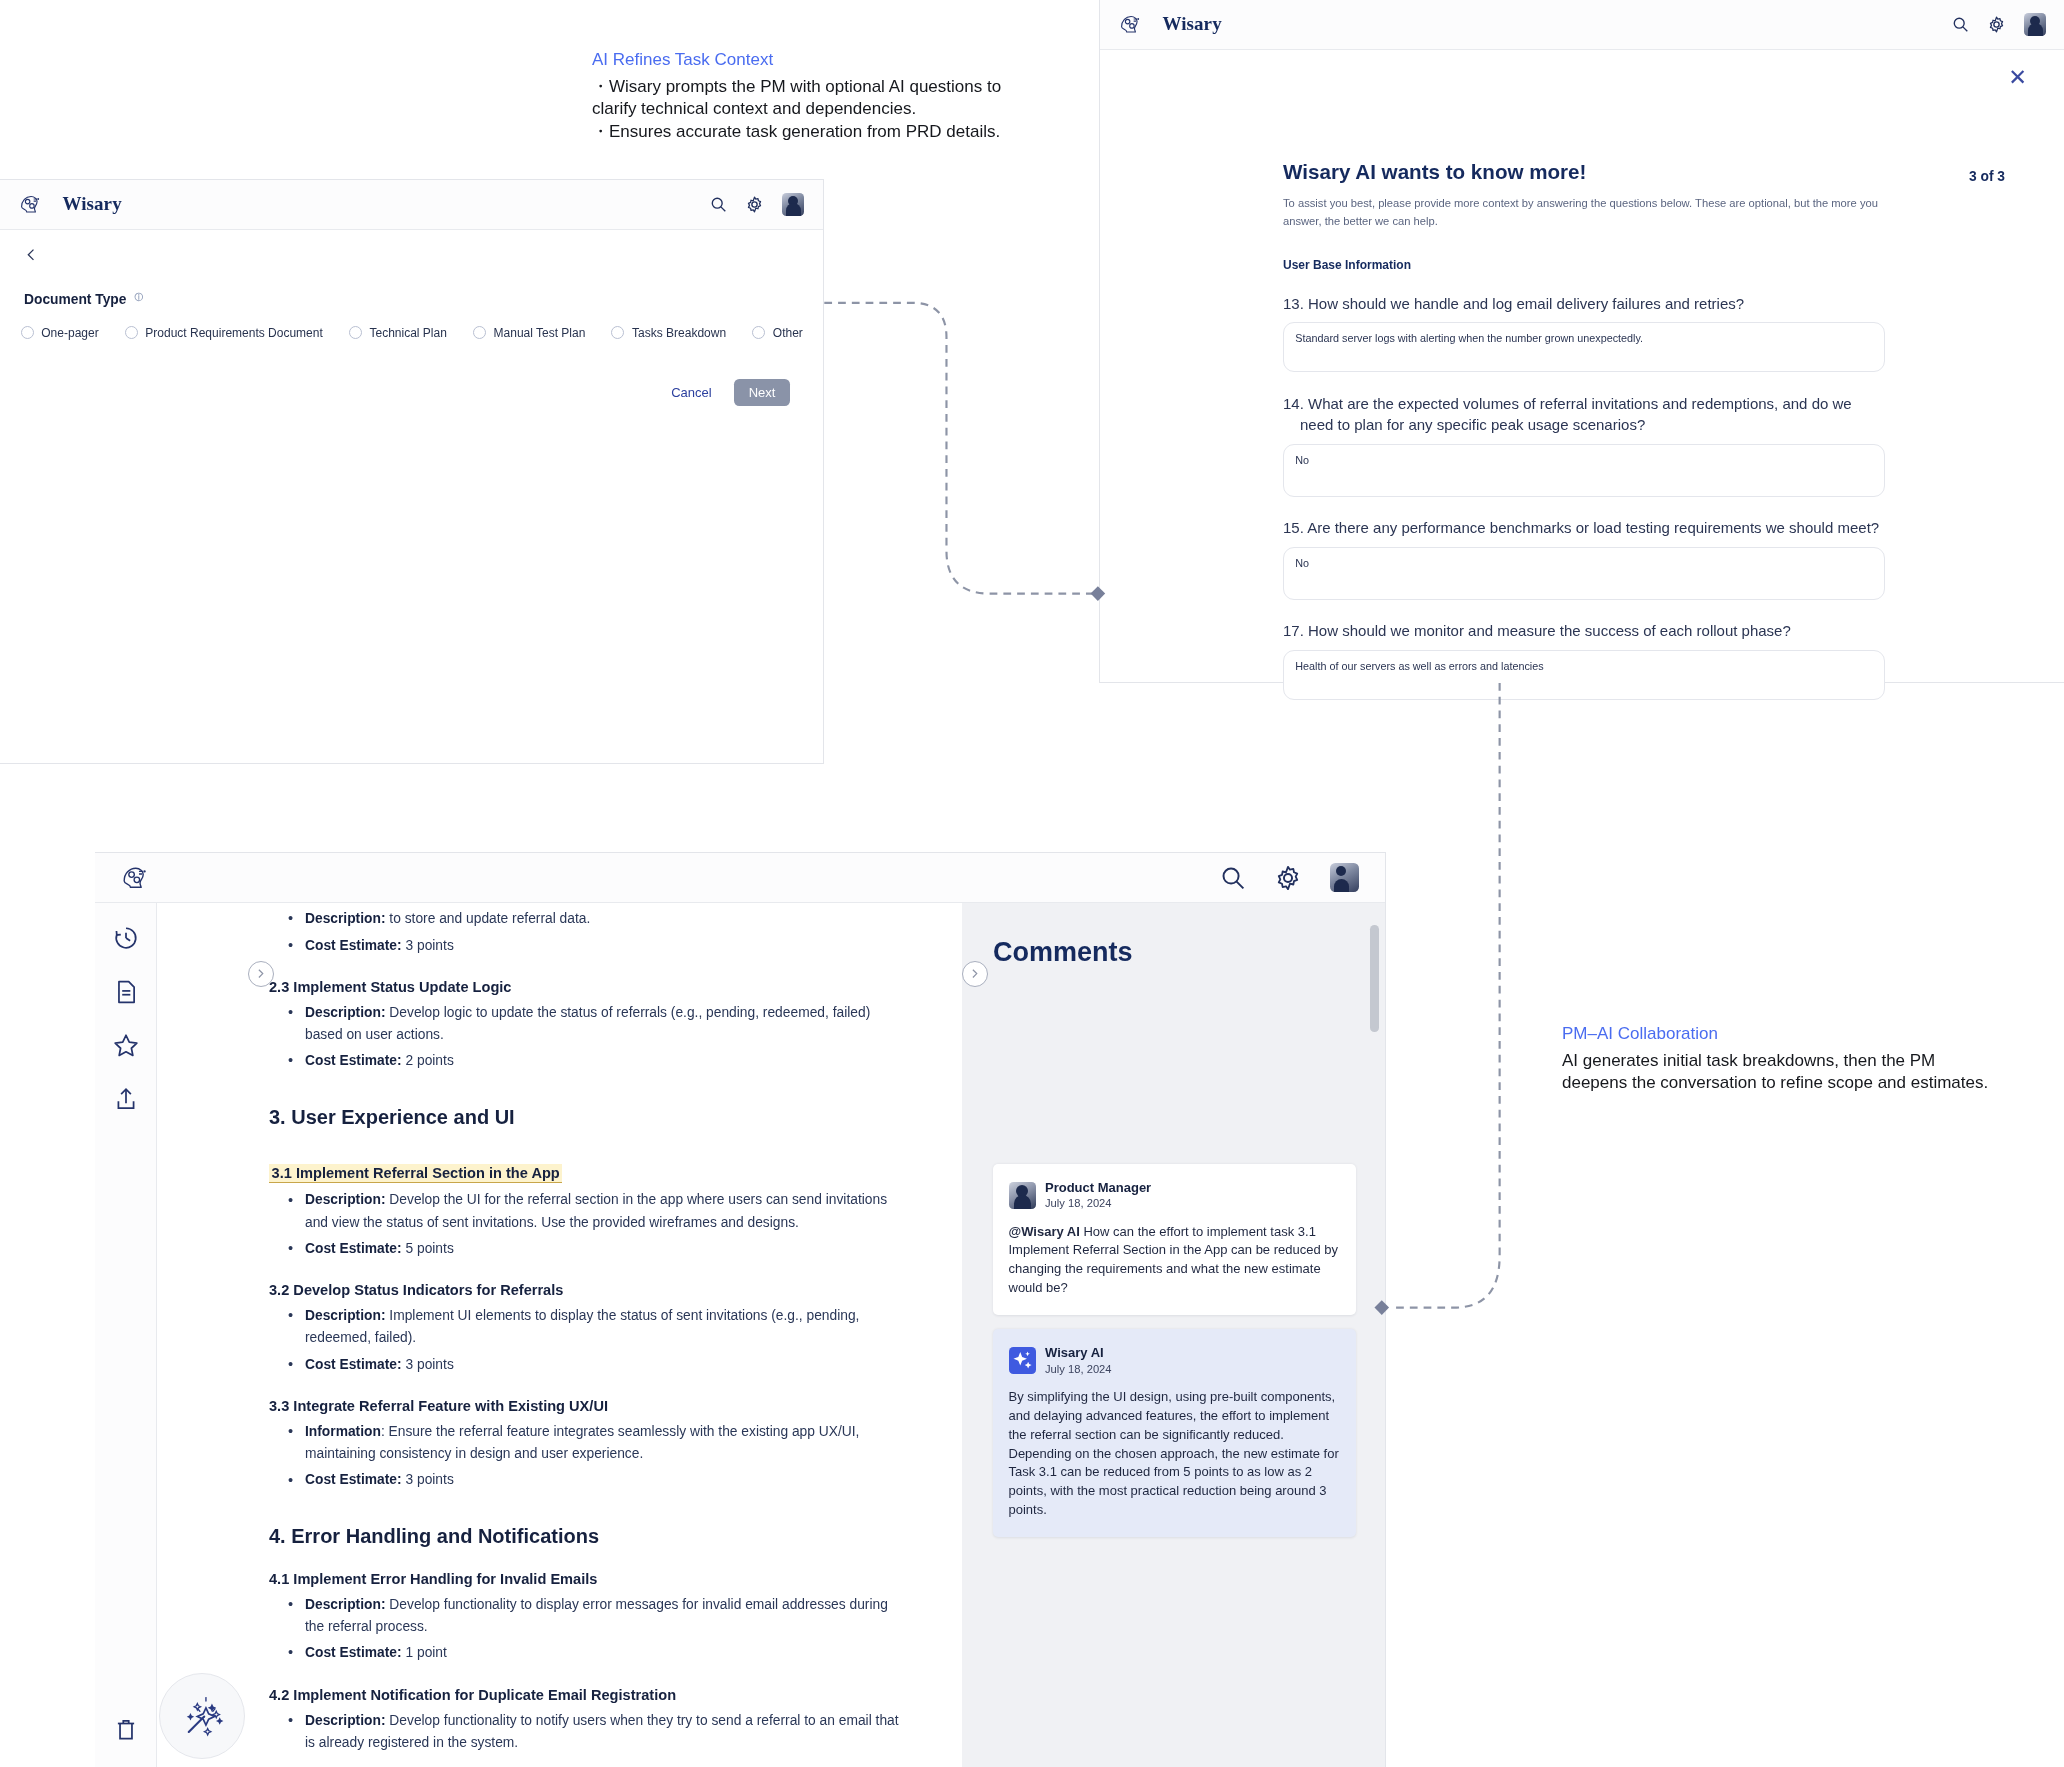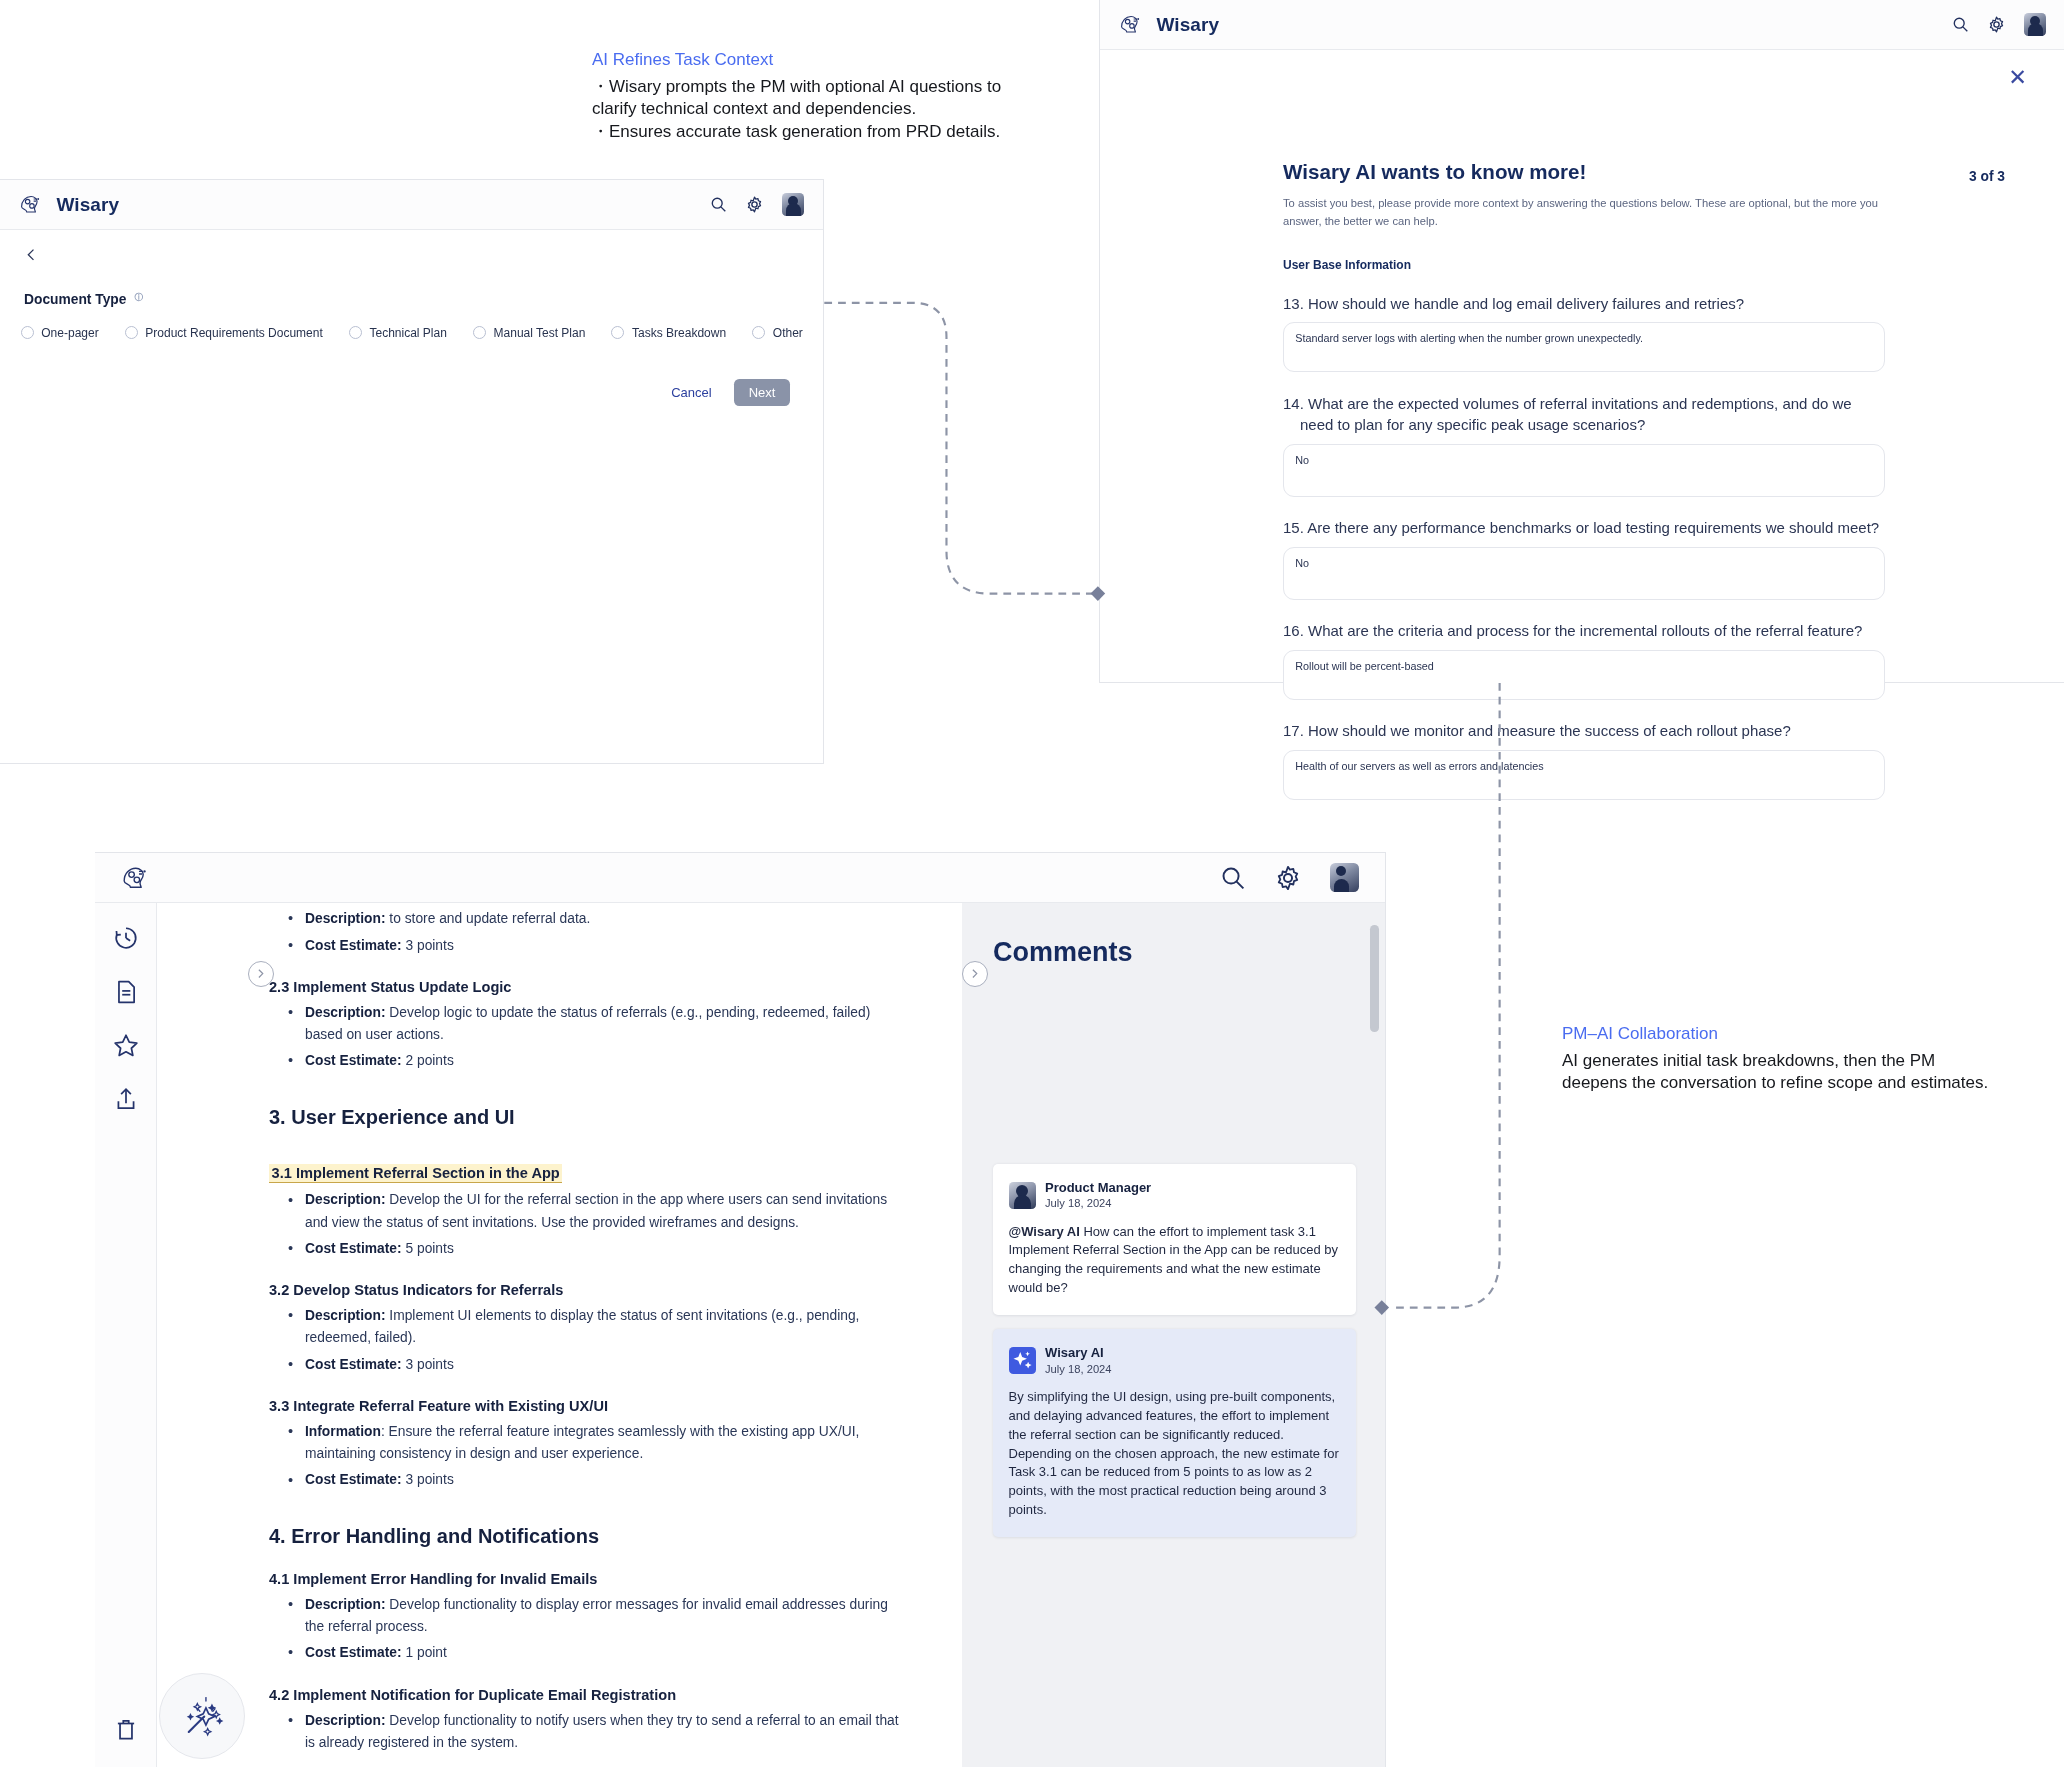--- a/index.html
+++ b/index.html
@@ -10,21 +10,21 @@
     overflow: hidden;
   }
   #canvas { position: relative; width: 2065px; height: 1767px; background:#fff; }
 
   
   .panel { position: absolute; background:#fff; border:0.9px solid #e3e5ea; }
   .appbar {
     height: 50px; background:#fcfcfd; border-bottom:0.9px solid #e8eaee;
     display:flex; align-items:center; padding:0 19px; gap:10.3px;
   }
-  .brand { display:flex; align-items:flex-end; gap:15px; }
+  .brand { display:flex; align-items:center; gap:21px;font-family:Liberation Serif, serif; }
   .brand-name { font-size:19px; font-weight:700; color:#152a5e; letter-spacing:0.1px; }
   .appbar-spacer { flex:1 1 auto; }
   .appbar-icons { display:flex; align-items:center; gap:19px; }
   .ic { display:block; }
   .avatar-box {
     width:22.4px; height:22.4px; border-radius:4.3px;
     background: linear-gradient(150deg,#c9cedd 0%, #7d879f 45%, #343f5e 100%);
     overflow:hidden; position:relative;
   }
   .avatar-box::after{
@@ -268,24 +268,20 @@
       </div>
       <div class="q-item">
         <div class="q-text">14. What are the expected volumes of referral invitations and redemptions, and do we need to plan for any specific peak usage scenarios?</div>
         <div class="q-box tall">No</div>
       </div>
       <div class="q-item">
         <div class="q-text">15. Are there any performance benchmarks or load testing requirements we should meet?</div>
         <div class="q-box tall">No</div>
       </div>
       <div class="q-item">
-        <div class="q-text">16. What are the criteria and process for the incremental rollouts of the referral feature?</div>
-        <div class="q-box">Rollout will be percent-based</div>
-      </div>
-      <div class="q-item">
         <div class="q-text">17. How should we monitor and measure the success of each rollout phase?</div>
         <div class="q-box">Health of our servers as well as errors and latencies</div>
       </div>
     </div>
   </div>
 
   <div class="panel" id="panel-doc">
     <div class="doc-appbar">
       <svg class="ic" width="27.5" height="27.5" viewBox="0 0 26 26">
         <path d="M3 16 C3 9 8 4 14 4 c4 0 7 3 7 6 0 4-3 5-3 8 0 2 1 3 1 4 H9 c0-3-6-3-6-6z" fill="none" stroke="#24336b" stroke-width="1.3"></path>

